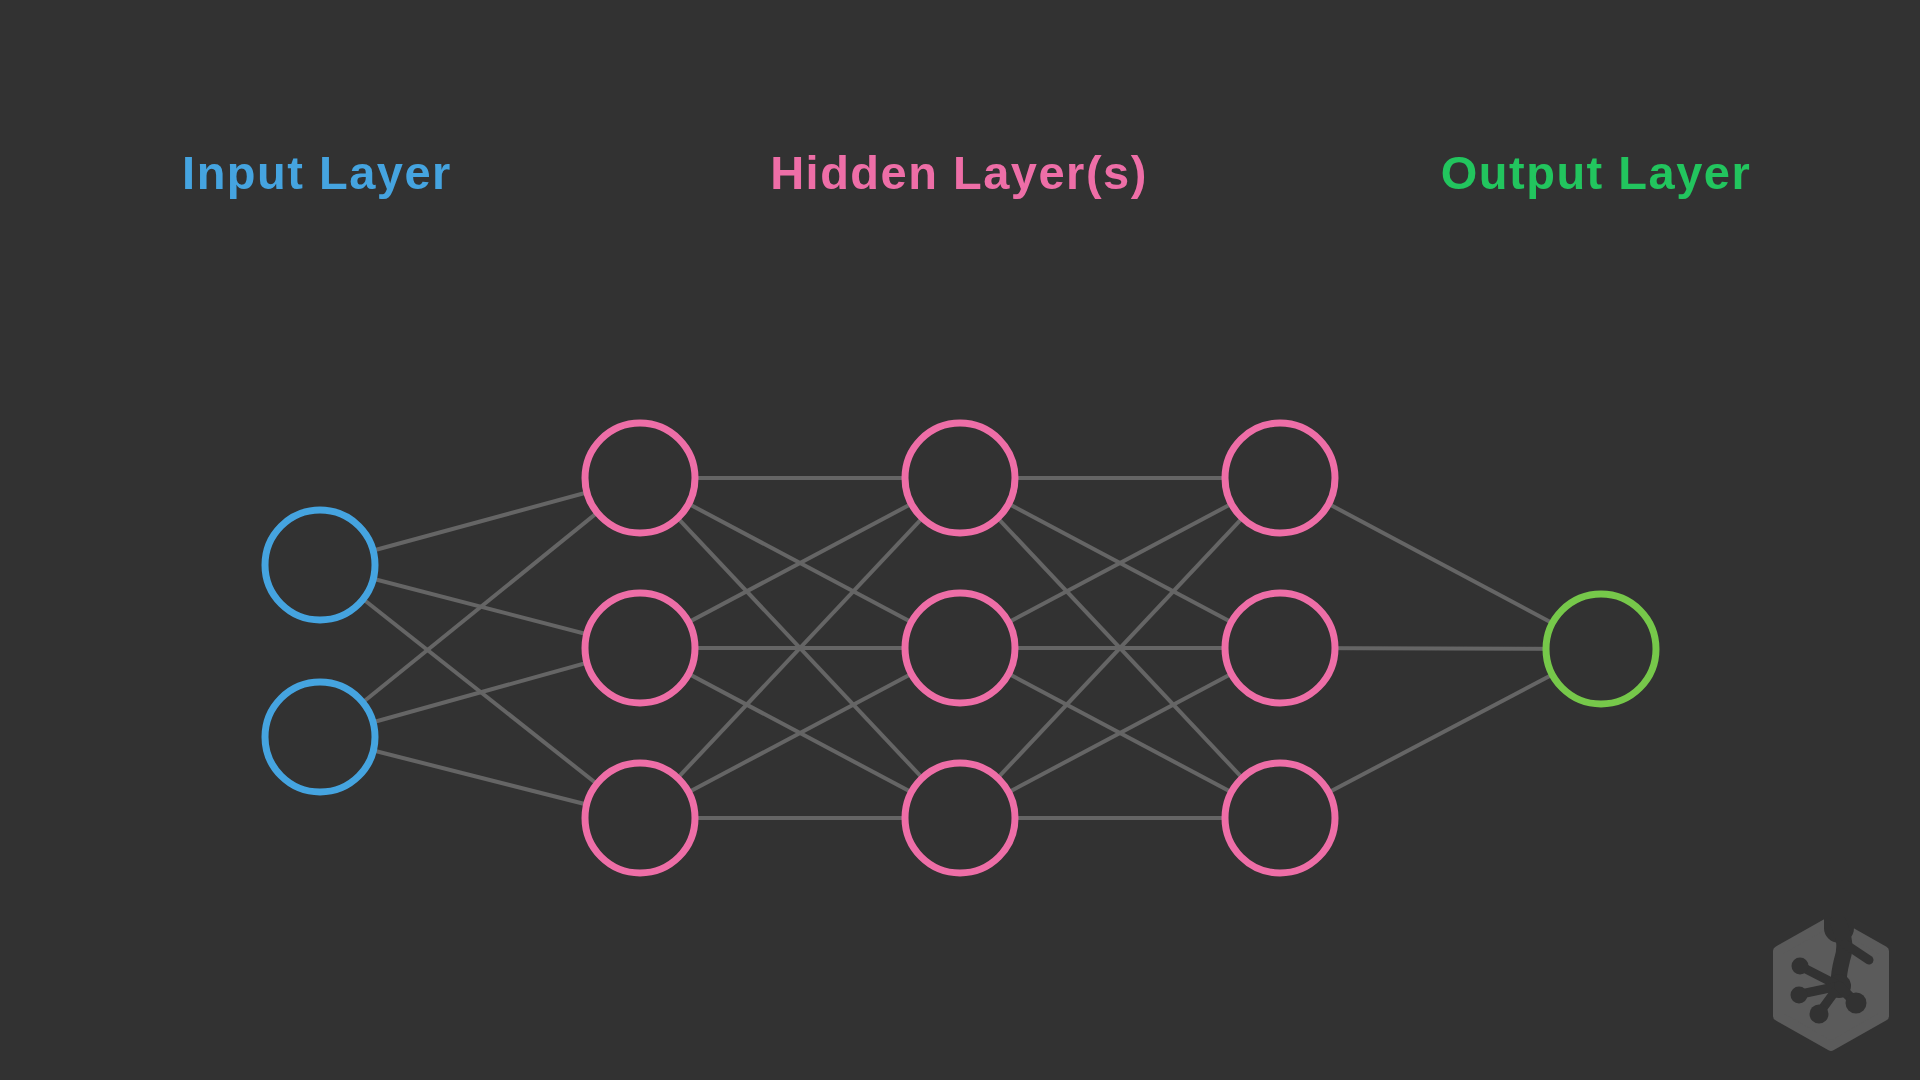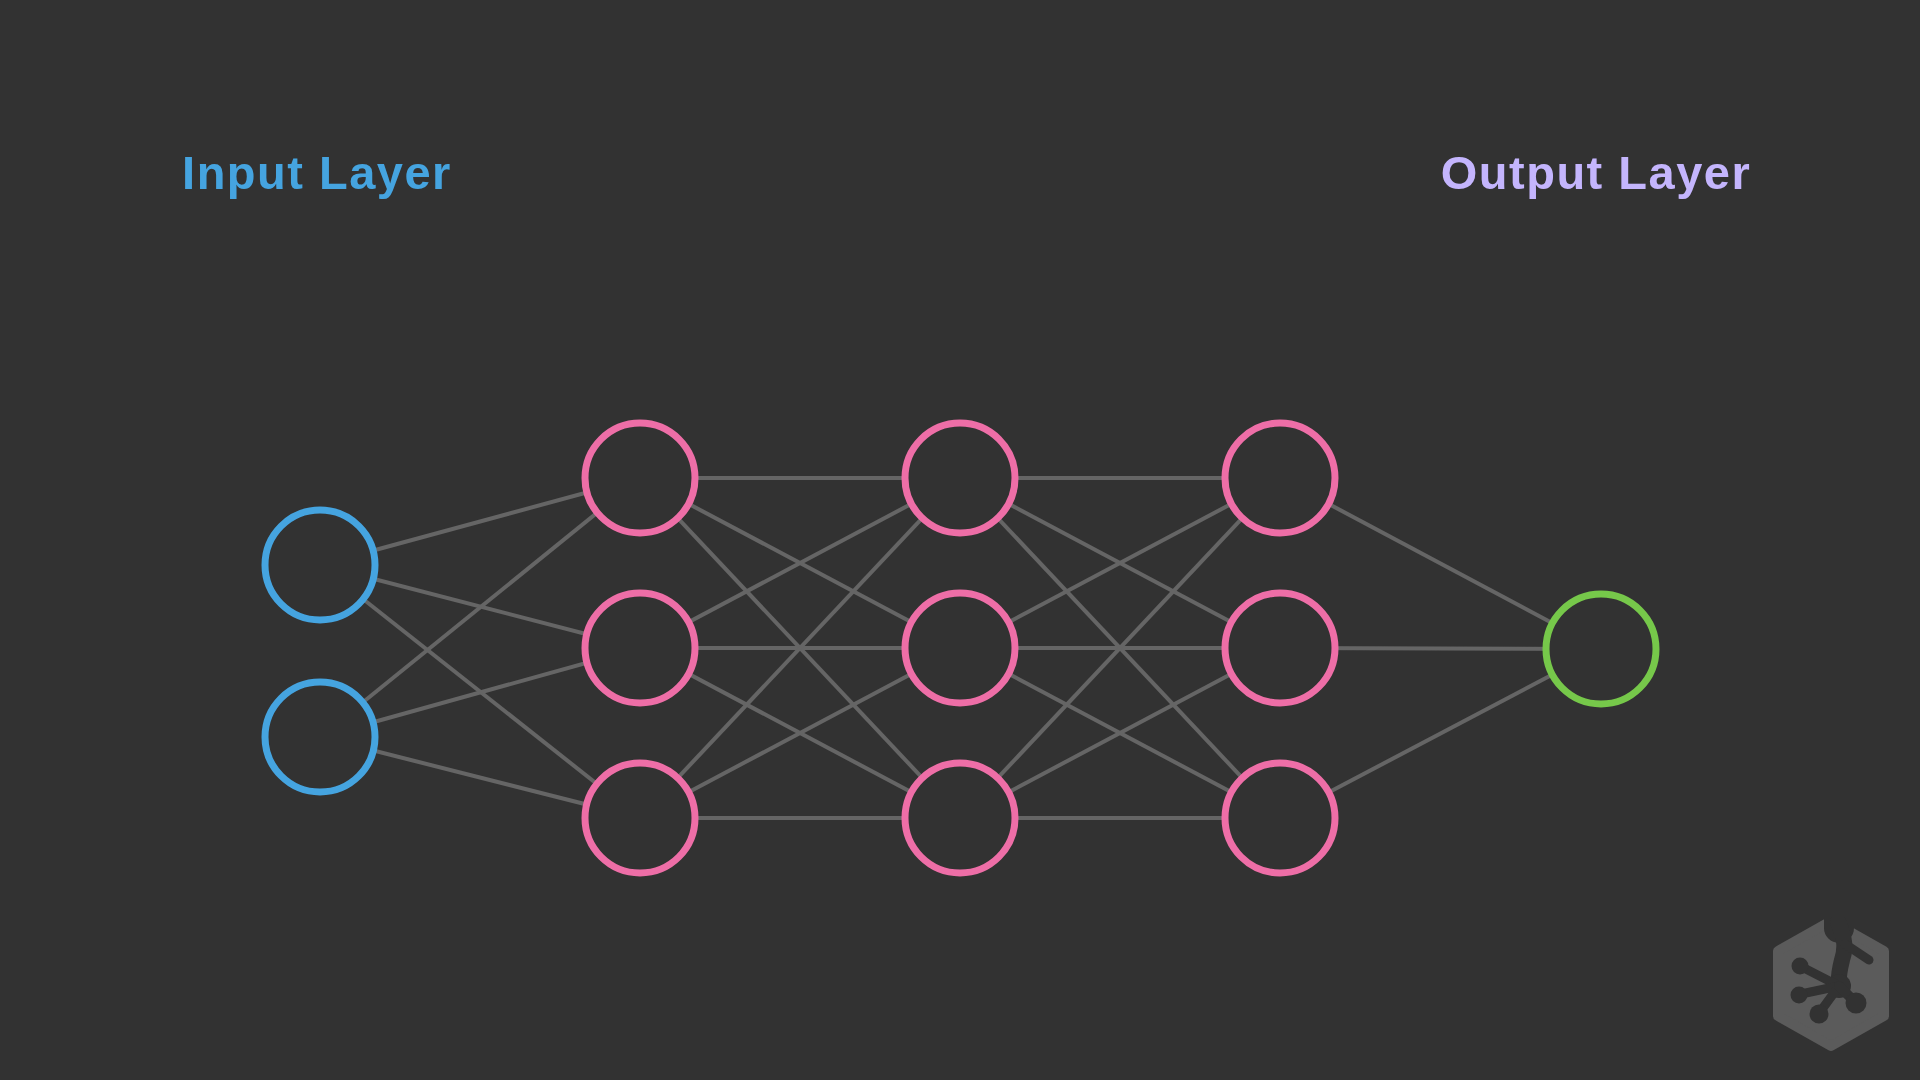--- a/index.html
+++ b/index.html
@@ -27,21 +27,22 @@
   .logo { position: absolute; }
   .hex { stroke-linejoin: round; }
   .cutS { fill: none; stroke-linecap: round; }
 </style>
 </head>
 <body style="background: rgb(50, 50, 50);">
 
 <div class="stage" style="width: 1920px; height: 1080px; background: rgb(50, 50, 50);">
 
   <span class="layer-label" style="left: 317px; top: 172px; color: rgb(69, 164, 224);">Input Layer</span>
-  <span class="layer-label" style="left: 1596px; top: 172px; color: #c4b5fd;">Output Layer</span>
+  <span class="layer-label" style="left: 959px; top: 172px; color: rgb(238, 110, 167);">Hidden Layer(s)</span>
+  <span class="layer-label" style="left: 1596px; top: 172px; color: #22c55e;">Output Layer</span>
 
   <svg id="net" xmlns="http://www.w3.org/2000/svg" viewBox="0 0 1920 1080">
       <line x1="320" y1="565" x2="640" y2="478" stroke="#656565" stroke-width="4"></line>
       <line x1="320" y1="565" x2="640" y2="648" stroke="#656565" stroke-width="4"></line>
       <line x1="320" y1="565" x2="640" y2="818" stroke="#656565" stroke-width="4"></line>
       <line x1="320" y1="737" x2="640" y2="478" stroke="#656565" stroke-width="4"></line>
       <line x1="320" y1="737" x2="640" y2="648" stroke="#656565" stroke-width="4"></line>
       <line x1="320" y1="737" x2="640" y2="818" stroke="#656565" stroke-width="4"></line>
       <line x1="640" y1="478" x2="960" y2="478" stroke="#656565" stroke-width="4"></line>
       <line x1="640" y1="478" x2="960" y2="648" stroke="#656565" stroke-width="4"></line>

